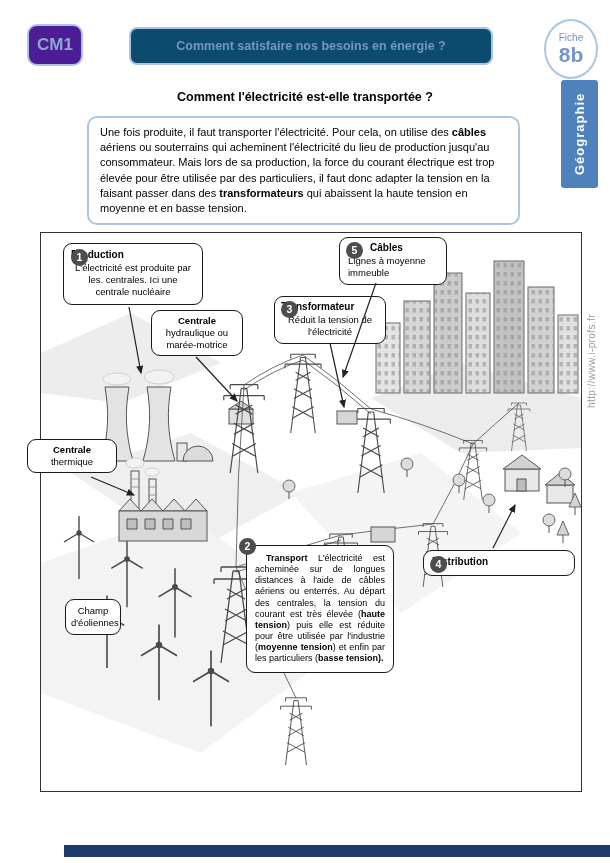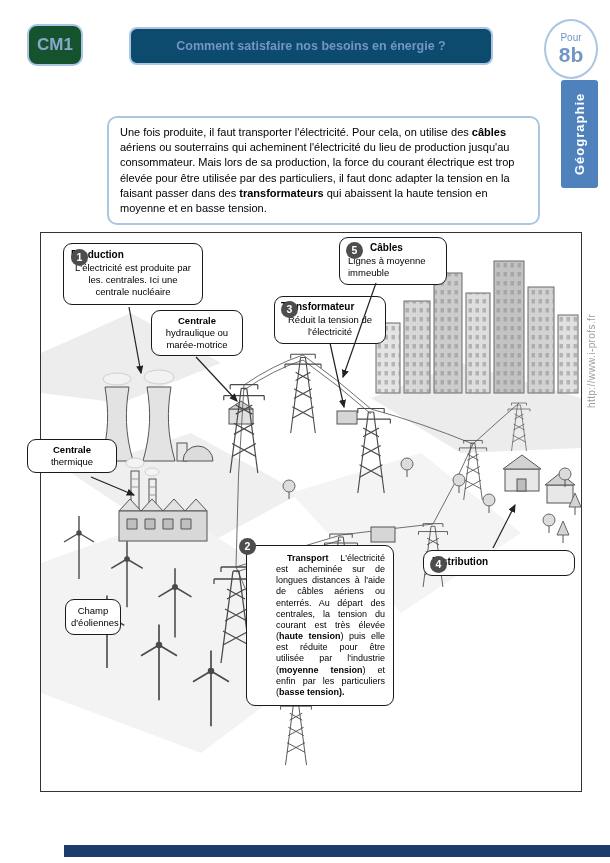--- a/index.html
+++ b/index.html
@@ -2,56 +2,56 @@
 <html><head>
 <meta charset="utf-8">
 <style>
   html,body { margin:0; padding:0; background:#ffffff; }
   .page { position:relative; width:610px; height:863px; background:#fff;
           font-family:"Liberation Sans", sans-serif; overflow:hidden; color:#000; }
 
   
   .cm1 { position:absolute; left:27px; top:24px; width:52px; height:38px;
          border:2px solid #aac6e4; border-radius:10px; display:flex; align-items:center;
-         justify-content:center; color:#8aa8cc; font-weight:bold; font-size:17px; background:#14532d; }
+         justify-content:center; color:#8aa8cc; font-weight:bold; font-size:17px; background:#4c1d95; }
   .title-box { position:absolute; left:129px; top:27px; width:360px; height:34px;
          background:#0c4a6e; border:2px solid #aac6e4; border-radius:8px; display:flex;
          align-items:center; justify-content:center; color:#7396c5; font-weight:bold; font-size:12.5px; }
   .fiche { position:absolute; left:544px; top:19px; width:50px; height:56px;
          border:2px solid #aac6e4; border-radius:50%; display:flex; flex-direction:column;
          align-items:center; justify-content:center; color:#7396c5; background:#fff; }
   .fiche .f1 { font-size:10px; }
   .fiche .f2 { font-size:21px; font-weight:bold; }
   .geo { position:absolute; left:561px; top:80px; width:37px; height:108px; background:#4f81bd;
          color:#fff; border-radius:3px; display:flex; align-items:center; justify-content:center;
          font-weight:bold; font-size:13px; writing-mode:vertical-rl; transform:rotate(180deg);
          letter-spacing:1px; }
 
   .main-title { position:absolute; left:0; top:90px; width:610px; text-align:center;
          font-weight:bold; font-size:12.5px; }
 
   .intro { position:absolute; left:87px; top:116px; width:433px; border:2px solid #aac6e4;
          border-radius:10px; padding:7px 11px; box-sizing:border-box; font-size:11px;
-         line-height:1.38; background:#fff;margin-left:20px; }
+         line-height:1.38; background:#fff; }
   .b { font-weight:bold; }
 
   
   .diagram { position:absolute; left:40px; top:232px; width:540px; height:558px;
          border:1px solid #333; background:#fff; }
   .scene, .overlay { position:absolute; left:0; top:0; width:100%; height:100%; }
   .overlay { pointer-events:none; }
 
   .callout { position:absolute; background:#fff; border:1.5px solid #1a1a1a; border-radius:9px;
          box-sizing:border-box; font-size:9.5px; line-height:1.27; }
   .callout .ttl { font-weight:bold; font-size:10px; text-align:left; }
   .badge { position:absolute; width:17px; height:17px; border-radius:50%; background:#4d4d4d;
          color:#fff; font-size:10.5px; font-weight:bold; display:flex; align-items:center;
          justify-content:center; z-index:3; }
   .badge-corner { left:-8px; top:-8px; }
-  .just { text-align:justify;margin-left:21px; }
+  .just { text-align:justify; }
 
   #co-production { left:22px; top:10px; width:140px; padding:5px 7px 6px; text-align:center; z-index:2; }
   #co-production .badge { left:7px; top:5px; }
   #co-cables { left:298px; top:4px; width:108px; padding:4px 6px 5px 8px; text-align:left; z-index:2; }
   #co-cables .badge { left:6px; top:4px; }
   #co-cables .ttl { text-align:left; margin-left:22px; }
   #co-transfo { left:233px; top:63px; width:112px; padding:4px 6px 5px; text-align:center; z-index:2; }
   #co-transfo .badge { left:6px; top:4px; }
   #lb-hydro { left:110px; top:77px; width:92px; padding:4px 5px; text-align:center; z-index:2; }
   #lb-thermo { left:-14px; top:206px; width:90px; padding:4px 5px; text-align:center; z-index:2; }
@@ -75,28 +75,29 @@
 
   <div class="cm1">
     <span>CM1</span>
   </div>
 
   <div class="title-box">
     <span>Comment satisfaire nos besoins en énergie ?</span>
   </div>
 
   <div class="fiche">
-    <span class="f1">Pour</span>
+    <span class="f1">Fiche</span>
     <span class="f2">8b</span>
   </div>
 
   <div class="geo">
     <span>Géographie</span>
   </div>
 
+  <div class="main-title">Comment l'électricité est-elle transportée ?</div>
 
   <div class="intro">
     <span>Une fois produite, il faut transporter l'électricité. Pour cela, on utilise des </span><span class="b">câbles</span><span> aériens ou souterrains qui acheminent l'électricité du lieu de production jusqu'au consommateur. Mais lors de sa production, la force du courant électrique est trop élevée pour être utilisée par des particuliers, il faut donc adapter la tension en la faisant passer dans des </span><span class="b">transformateurs</span><span> qui abaissent la haute tension en moyenne et en basse tension.</span>
   </div>
 
   <div class="diagram">
 
     <svg class="scene" viewBox="0 0 540 558" xmlns="http://www.w3.org/2000/svg">
       <defs>
         <pattern id="win" width="7" height="9" patternUnits="userSpaceOnUse">

